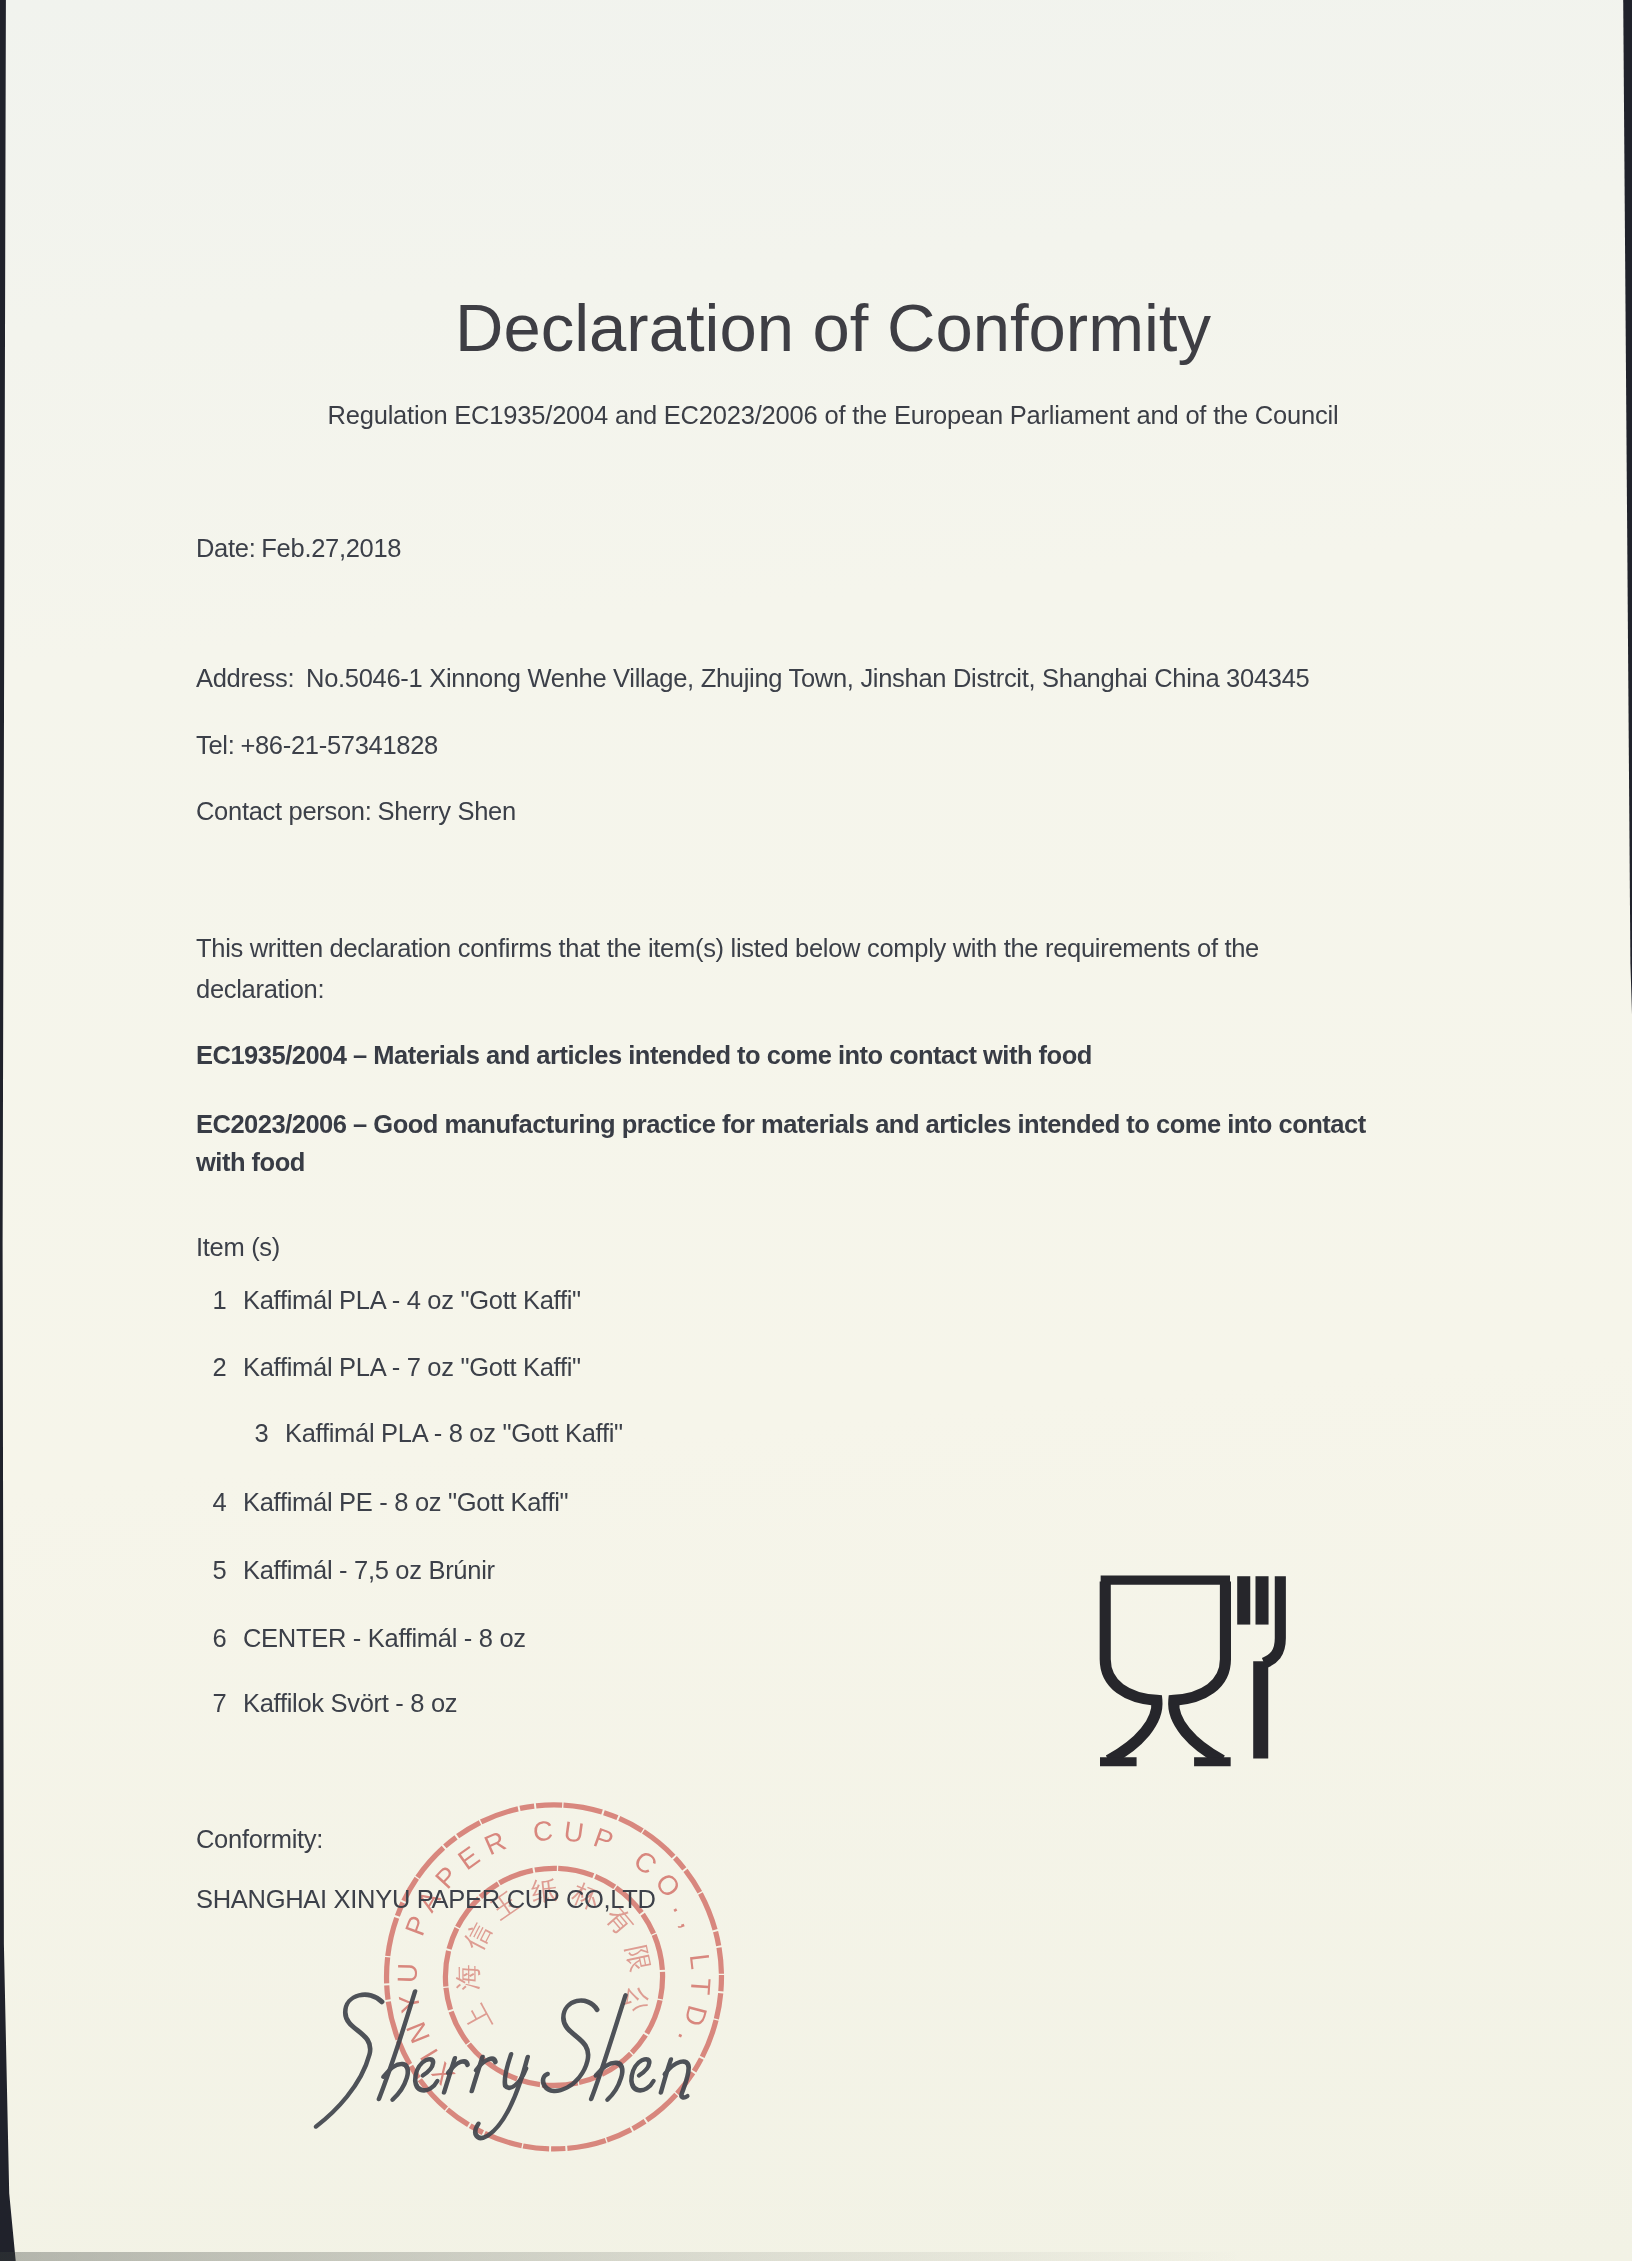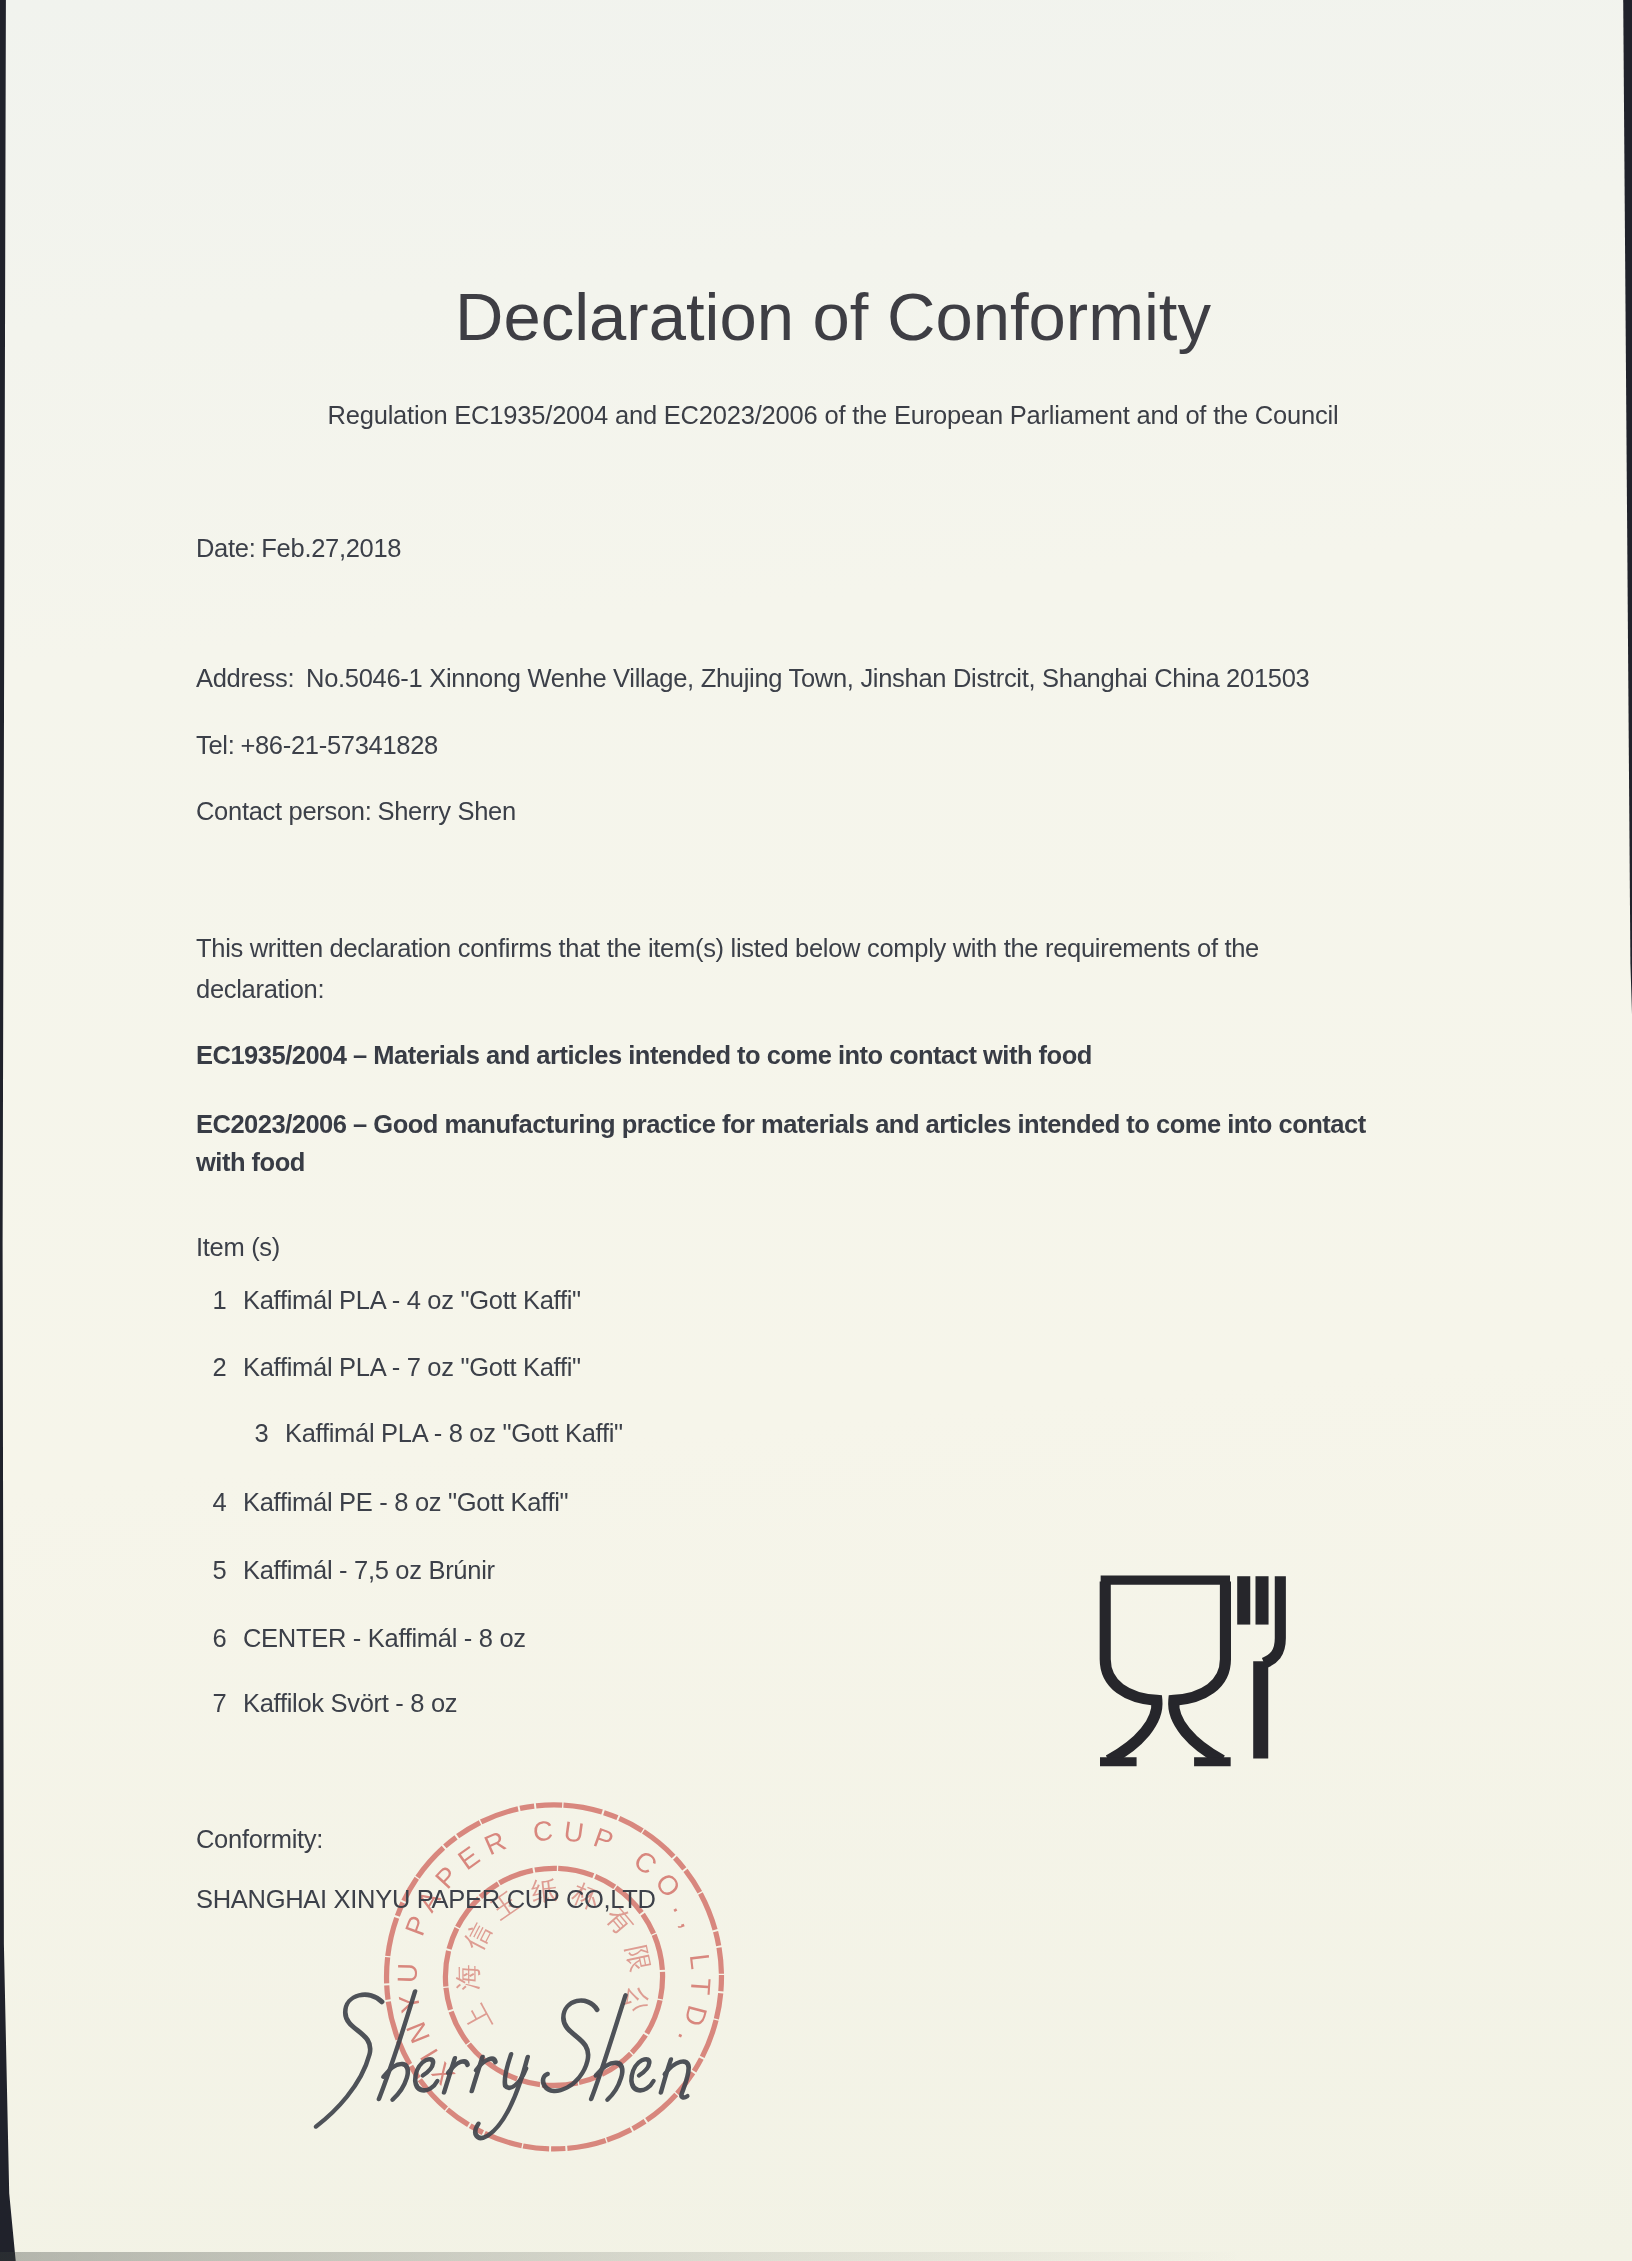--- a/index.html
+++ b/index.html
@@ -6,21 +6,21 @@
   .page{
     position:relative;
     width:1633px;height:2261px;
     overflow:hidden;
     font-family:"Liberation Sans",sans-serif;
     color:#3c3f47;
     background:linear-gradient(175deg,#f1f3ee 0%,#f5f5ec 28%,#f6f5ea 62%,#f2f2e5 100%);
   }
   .abs{position:absolute;white-space:pre;text-align:center;}
   .doc-title{
-    left:33px;width:1600px;top:280px;
+    left:33px;width:1600px;top:291px;
     font-size:67px;line-height:1.1;
     font-weight:400;color:#3e3e44;letter-spacing:0px;
   }
   .doc-subtitle{
     left:33px;width:1600px;top:401px;
     text-align:center;
     font-size:25.5px;color:#3b3e46;letter-spacing:-0.2px;
   }
   .bodyline{font-size:25.5px;letter-spacing:-0.3px;color:#3c4049;}
   .lbl{}
@@ -45,21 +45,21 @@
 <div class="page">
 
   <div class="edge edge-left"></div>
   <div class="edge edge-right"></div>
   <div class="bottom-shade"></div>
 
   <div class="abs doc-title">Declaration of Conformity</div>
   <div class="abs doc-subtitle">Regulation EC1935/2004 and EC2023/2006 of the European Parliament and of the Council</div>
 
   <div class="abs bodyline" style="left:196px;top:534px;"><span class="lbl">Date:</span><span class="val">Feb.27,2018</span></div>
-  <div class="abs bodyline" style="left:196px;top:664px;"><span class="lbl">Address:</span><span class="val wide">No.5046-1 Xinnong Wenhe Village, Zhujing Town, Jinshan Distrcit, Shanghai China 201503</span></div>
+  <div class="abs bodyline" style="left:196px;top:664px;"><span class="lbl">Address:</span><span class="val wide">No.5046-1 Xinnong Wenhe Village, Zhujing Town, Jinshan Distrcit, Shanghai China 304345</span></div>
   <div class="abs bodyline" style="left:196px;top:731px;"><span class="lbl">Tel:</span><span class="val">+86-21-57341828</span></div>
   <div class="abs bodyline" style="left:196px;top:797px;"><span class="lbl">Contact person:</span><span class="val">Sherry Shen</span></div>
 
   <div class="abs bodyline" style="left:196px;top:934px;">This written declaration confirms that the item(s) listed below comply with the requirements of the</div>
   <div class="abs bodyline" style="left:196px;top:975px;">declaration:</div>
 
   <div class="abs boldline" style="left:196px;top:1041px;">EC1935/2004 – Materials and articles intended to come into contact with food</div>
   <div class="abs boldline" style="left:196px;top:1110px;">EC2023/2006 – Good manufacturing practice for materials and articles intended to come into contact</div>
   <div class="abs boldline" style="left:196px;top:1148px;">with food</div>
 

